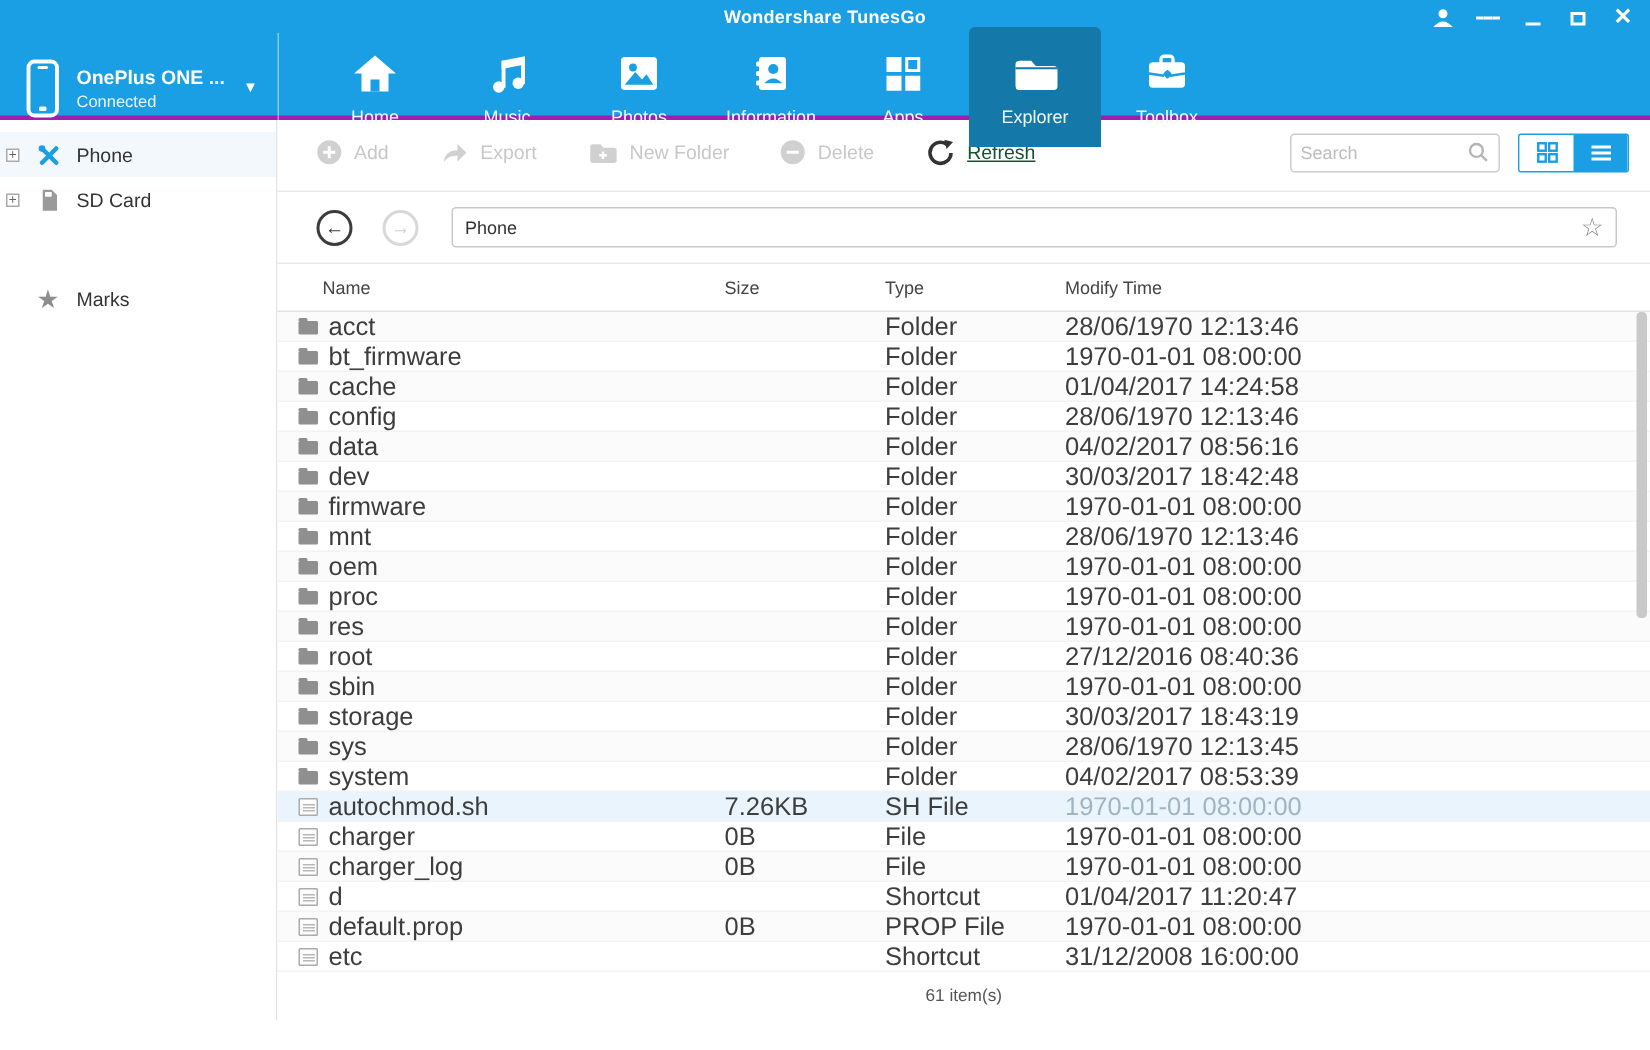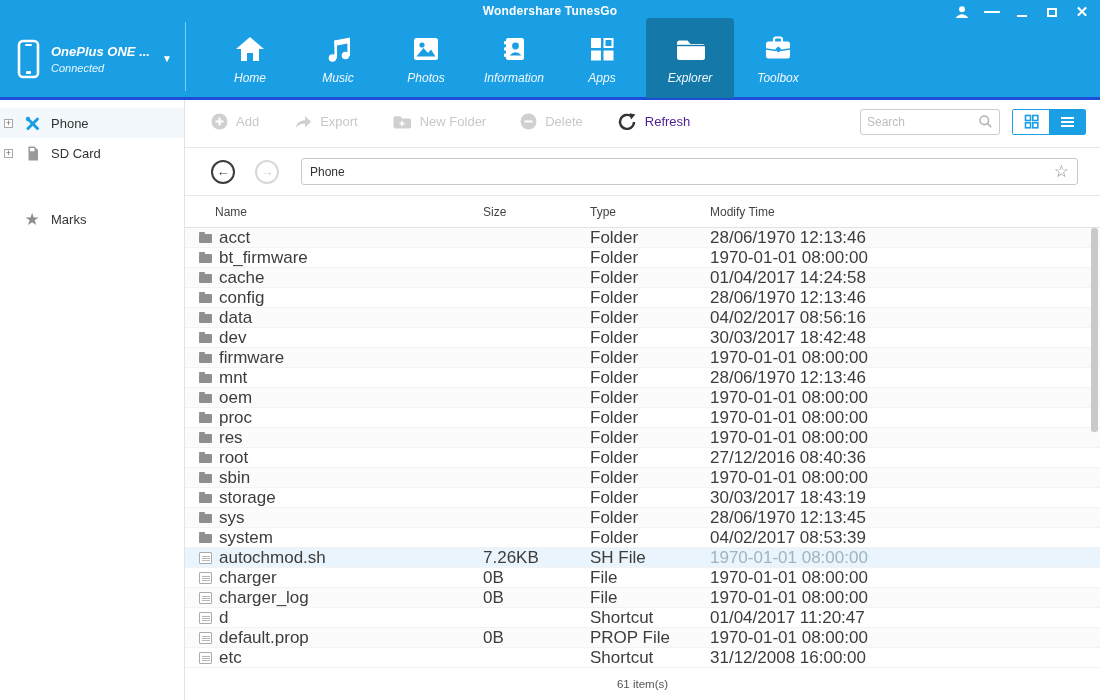--- a/index.html
+++ b/index.html
@@ -1,31 +1,31 @@
 <!DOCTYPE html>
 <html><head>
 <meta charset="utf-8">
 <style>
   * { margin:0; padding:0; box-sizing:border-box; }
   html,body { width:1100px; height:700px; }
   body { font-family:"Liberation Sans", sans-serif; background:#fff; overflow:hidden; }
   .app { width:1100px; height:700px; position:relative; background:#fff; }
 
   
-  .header { height:100px; background:#1a9ee4; border-bottom:3px solid #1d4ed8; position:relative; color:#fff; }
+  .header { height:80px; background:#1a9ee4; border-bottom:3px solid #a21caf; position:relative; color:#fff; }
   .titlebar { height:20px; position:relative; }
   .app-title { position:absolute; left:0; right:0; top:4px; text-align:center; font-size:12px; font-weight:bold; letter-spacing:.2px; }
   .win-controls { position:absolute; right:10px; top:5px; display:flex; align-items:center; gap:14px; }
   .win-btn { width:16px; height:14px; display:flex; align-items:center; justify-content:center; cursor:pointer; }
   .min-glyph { width:10px; height:2px; background:#fff; margin-top:8px; }
   .max-glyph { width:10px; height:9px; border:2px solid #fff; }
   .close-glyph { font-size:15px; font-weight:bold; line-height:12px; }
   .menu-glyph div { width:13px; height:2px; background:#fff; margin:2px 0; }
 
-  .header-main { height:77px; display:flex;font-style:italic; }
+  .header-main { height:77px; display:flex; }
   .device-box { width:186px; display:flex; align-items:center; padding-left:16px; position:relative; cursor:pointer; }
   .device-box:after { content:""; position:absolute; right:0; top:2px; bottom:6px; width:1px; background:rgba(255,255,255,.45); }
   .device-text { margin-left:10px; }
   .device-name { font-size:13px; font-weight:bold; }
   .device-status { font-size:11px; opacity:.9; margin-top:3px; }
   .device-chevron { margin-left:12px; font-size:10px; }
 
   .nav { display:flex; padding-left:20px; }
   .nav-item { width:88px; height:77px; display:flex; flex-direction:column; align-items:center; justify-content:flex-start; padding-top:10px; cursor:pointer; }
   .nav-item .icon-box { height:38px; display:flex; align-items:center; justify-content:center; }
@@ -42,21 +42,21 @@
   .marks-item { margin-top:36px; }
   .marks-item .star-glyph { color:#8d8d8d; font-size:17px; }
   .marks-item .side-icon { margin-left:19px; }
 
   .content { flex:1; display:flex; flex-direction:column; background:#fff; }
 
   
   .toolbar { height:48px; border-bottom:1px solid #e8e8e8; display:flex; align-items:center; padding:0 14px 4px 26px; }
   .tool-btn { display:flex; align-items:center; gap:8px; margin-right:34px; cursor:pointer; font-size:13px; }
   .tool-btn.disabled { color:#c8c8c8; }
-  .tool-btn.enabled { color:#4c1d95; }
+  .tool-btn.enabled { color:#14532d;text-decoration:underline; }
   .toolbar-right { margin-left:auto; display:flex; align-items:center; }
   .searchbox { width:140px; height:26px; border:1px solid #ccc; border-radius:3px; display:flex; align-items:center; padding:0 6px; }
   .searchbox input { border:0; outline:0; flex:1; font-size:12px; color:#555; font-family:"Liberation Sans",sans-serif; min-width:0; }
   .searchbox input::placeholder { color:#bdbdbd; }
   .view-toggle { display:flex; margin-left:12px; height:26px; border:1px solid #1a9ee4; border-radius:2px; overflow:hidden; }
   .vt-btn { width:36px; display:flex; align-items:center; justify-content:center; cursor:pointer; }
   .vt-grid { background:#fff; }
   .vt-list { background:#1a9ee4; }
   .list-glyph div { width:13px; height:2px; background:#fff; margin:2px 0; }
 

